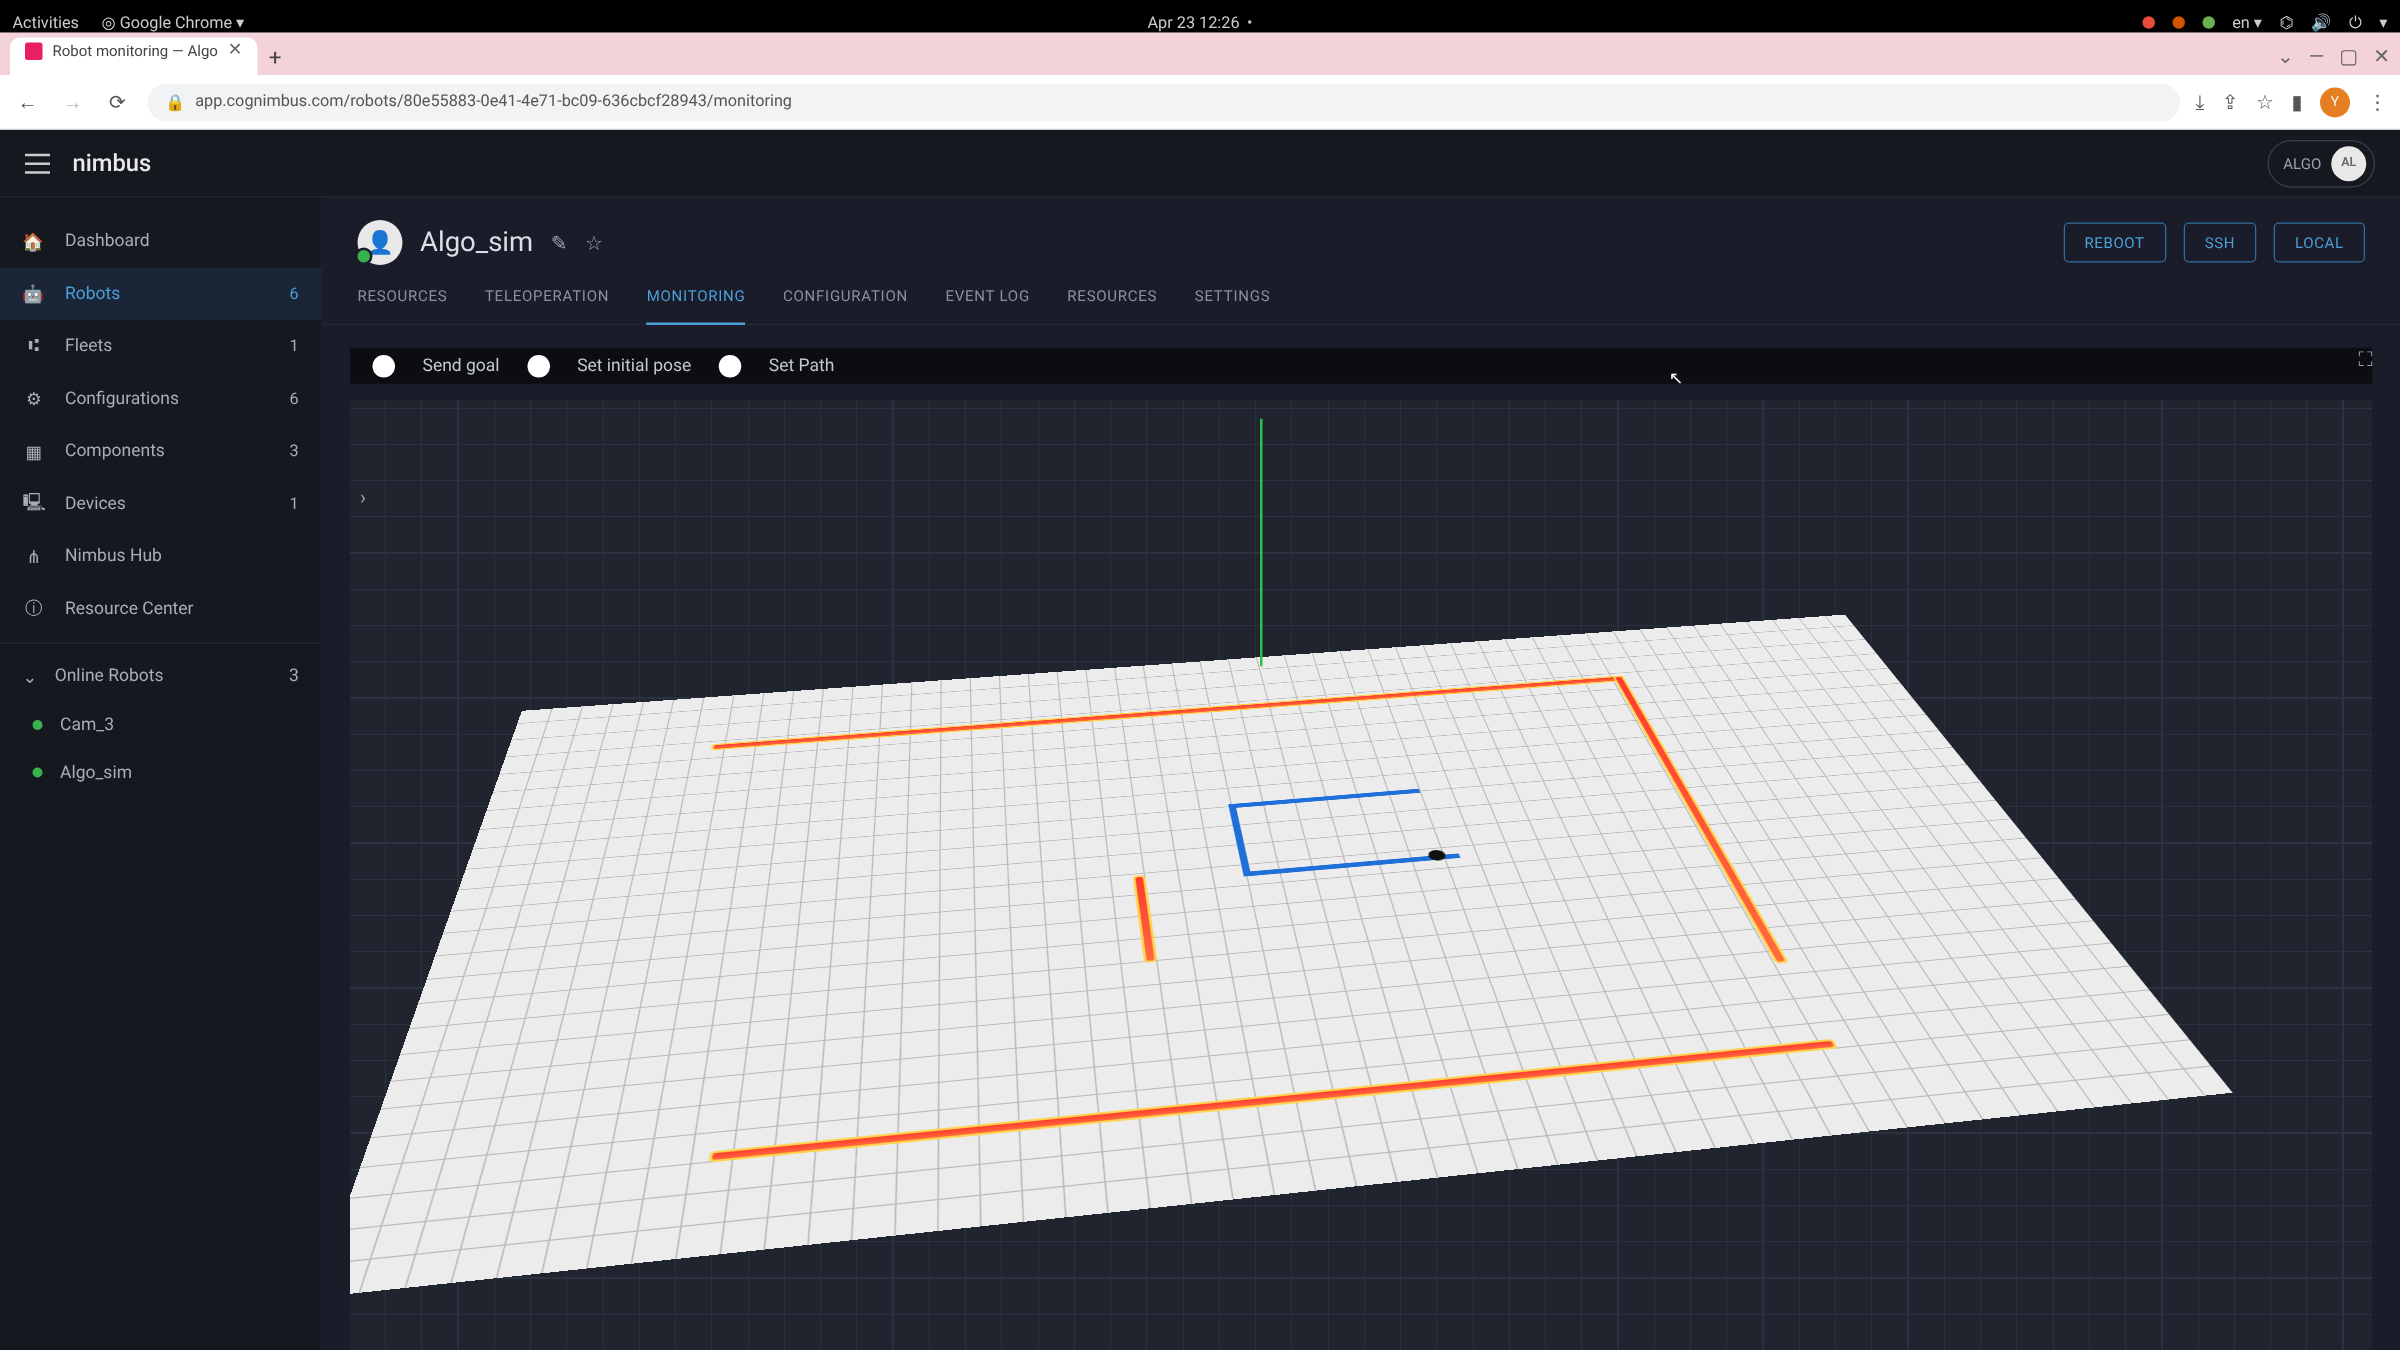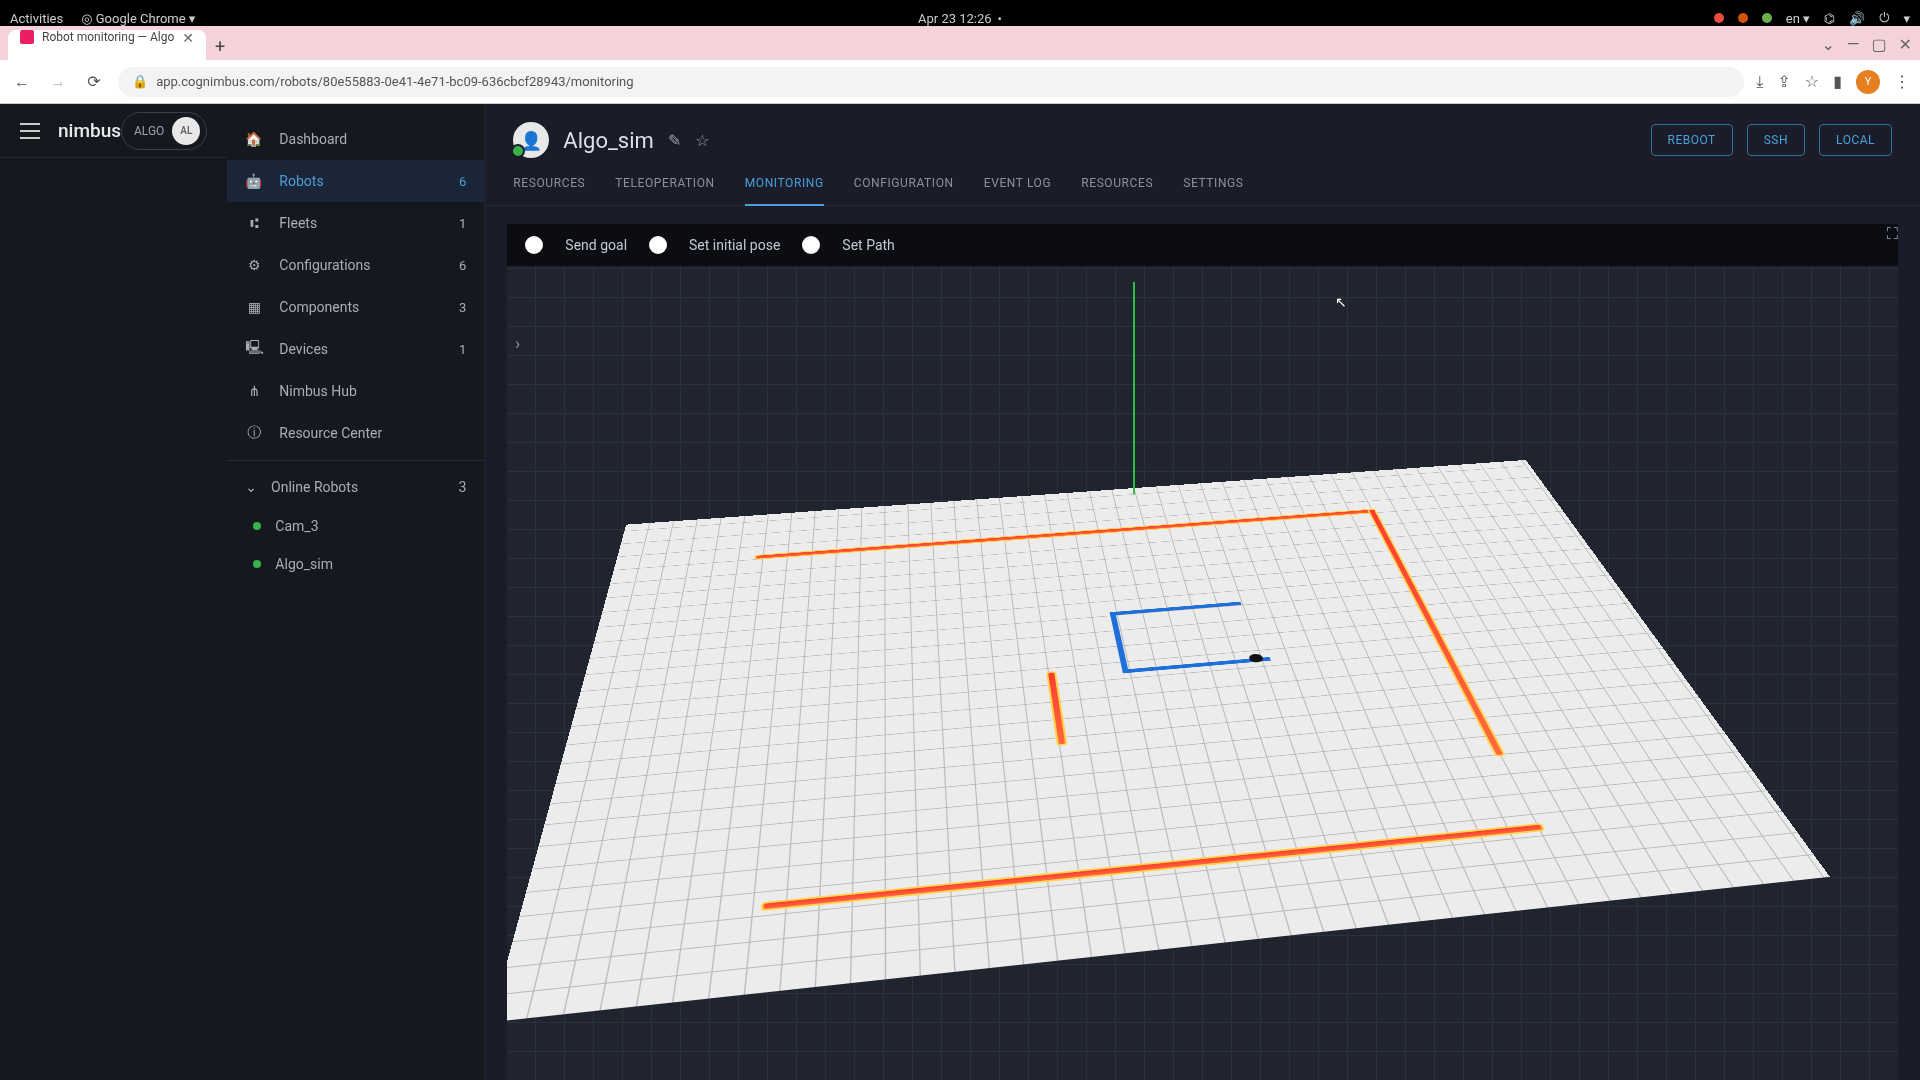--- a/index.html
+++ b/index.html
@@ -8,36 +8,36 @@
 
 .desktop-bar{height:26px;background:#000;display:flex;align-items:flex-end;padding:0 10px;font-size:13px;color:#ccc}
 .desktop-bar .left{display:flex;gap:18px;align-items:center}
 .desktop-bar .center{position:absolute;left:50%;transform:translateX(-50%);display:flex;align-items:center;gap:6px}
 .desktop-bar .right{margin-left:auto;display:flex;gap:14px;align-items:center}
 .status-dot{width:10px;height:10px;border-radius:50%}
 .dot-red{background:#e74c3c}.dot-orange{background:#d35400}.dot-green{background:#6ab04c}
 
 
 .tab-strip{height:34px;background:#f3d2da;display:flex;align-items:flex-end;padding:0 8px}
-.tab{height:30px;background:#fff;border-radius:8px 8px 0 0;display:flex;align-items:flex-start;padding:0 12px;font-size:12px;color:#444;max-width:210px;gap:8px}
+.tab{height:30px;background:#fff;border-radius:8px 8px 0 0;display:flex;align-items:flex-end;padding:12px 12px;font-size:12px;color:#444;max-width:210px;gap:8px}
 .tab .favicon{width:14px;height:14px;background:#e91e63;border-radius:2px}
 .tab .close{color:#666;font-size:14px}
 .new-tab{width:28px;height:28px;display:flex;align-items:center;justify-content:center;color:#444;font-size:18px}
 .tab-strip .window-controls{margin-left:auto;display:flex;gap:12px;align-items:center;padding-bottom:6px;color:#666}
 
 
 .chrome-toolbar{height:44px;background:#fff;display:flex;align-items:center;padding:0 10px;gap:12px;border-bottom:1px solid #ccc}
 .nav-btn{width:24px;height:24px;display:flex;align-items:center;justify-content:center;color:#555;border-radius:50%}
 .nav-btn.disabled{color:#bbb}
 .url-bar{flex:1;height:30px;background:#f1f3f4;border-radius:15px;display:flex;align-items:center;padding:0 14px;font-size:13px;color:#555;gap:8px}
 .chrome-toolbar .right-ic{display:flex;gap:14px;align-items:center;color:#555}
 .avatar-chip{width:24px;height:24px;border-radius:50%;background:#e67e22;color:#fff;display:flex;align-items:center;justify-content:center;font-size:11px}
 
 
-.app{height:calc(1080px - 26px - 34px - 44px);display:flex;background:#15181f}
+.app{height:calc(1080px - 26px - 34px - 44px);display:flex;flex-direction:column;background:#15181f}
 .app-header{height:54px;display:flex;align-items:center;padding:0 20px;border-bottom:1px solid #262a35}
 .burger{width:20px;height:16px;display:flex;flex-direction:column;justify-content:space-between;cursor:pointer}
 .burger span{height:2px;background:#ccc}
 .brand{margin-left:18px;font-size:19px;color:#eaeaea;font-weight:500}
 .user-chip{margin-left:auto;display:flex;align-items:center;gap:8px;border:1px solid #3a3f4d;border-radius:20px;padding:4px 6px 4px 12px;font-size:12px;color:#9aa0ac}
 .user-chip .av{width:28px;height:28px;border-radius:50%;background:#e8e8e8;color:#666;display:flex;align-items:center;justify-content:center;font-size:10px;font-weight:600}
 
 .app-body{flex:1;display:flex;min-height:0}
 .sidebar{width:258px;background:#15181f;border-right:1px solid #22252e;display:flex;flex-direction:column;padding-top:14px}
 .sb-item{height:42px;display:flex;align-items:center;padding:0 18px;gap:16px;font-size:14px;color:#a8adb8;cursor:pointer;position:relative}
@@ -59,21 +59,21 @@
 .hdr-btn{border:1px solid #2e6f9e;color:#4a9fd8;background:transparent;padding:8px 16px;font-size:12px;letter-spacing:.5px;border-radius:4px;cursor:pointer}
 
 .tabs{display:flex;gap:30px;padding:18px 28px 0;border-bottom:1px solid #262a35}
 .tab-item{padding:0 0 14px;font-size:12px;letter-spacing:.6px;color:#8b909c;cursor:pointer}
 .tab-item.active{color:#4a9fd8;border-bottom:2px solid #4a9fd8;margin-bottom:-1px}
 
 .viz-zone{flex:1;position:relative;padding:18px 22px 0;min-height:0}
 .viz-toolbar{position:absolute;top:18px;right:22px;color:#9aa0ac;cursor:pointer;z-index:3}
 
 .viz-panel{width:100%;height:100%;background:#1a1d29;position:relative;overflow:hidden}
-.action-bar{height:42px;background:#0b0d12;display:flex;align-items:center;gap:22px;padding:0 18px;font-size:14px;color:#c5c8d0}
+.action-bar{height:29px;background:#0b0d12;display:flex;align-items:center;gap:22px;padding:0 18px;font-size:14px;color:#c5c8d0}
 .radio{width:18px;height:18px;border-radius:50%;background:#fff;flex-shrink:0}
 .expand-side{position:absolute;top:110px;left:8px;color:#9aa0ac;cursor:pointer;z-index:3}
 
 .scene{position:absolute;inset:42px 0 0 0;
   background:
     repeating-linear-gradient(0deg,transparent,transparent 28px,#2c3140 28px,#2c3140 29px),
     repeating-linear-gradient(90deg,transparent,transparent 28px,#2c3140 28px,#2c3140 29px),
     #20242f}
 .floor{position:absolute;left:6%;top:6%;width:78%;height:88%;background:#ececec;
   transform:perspective(1400px) rotateX(52deg) rotateZ(-8deg);

